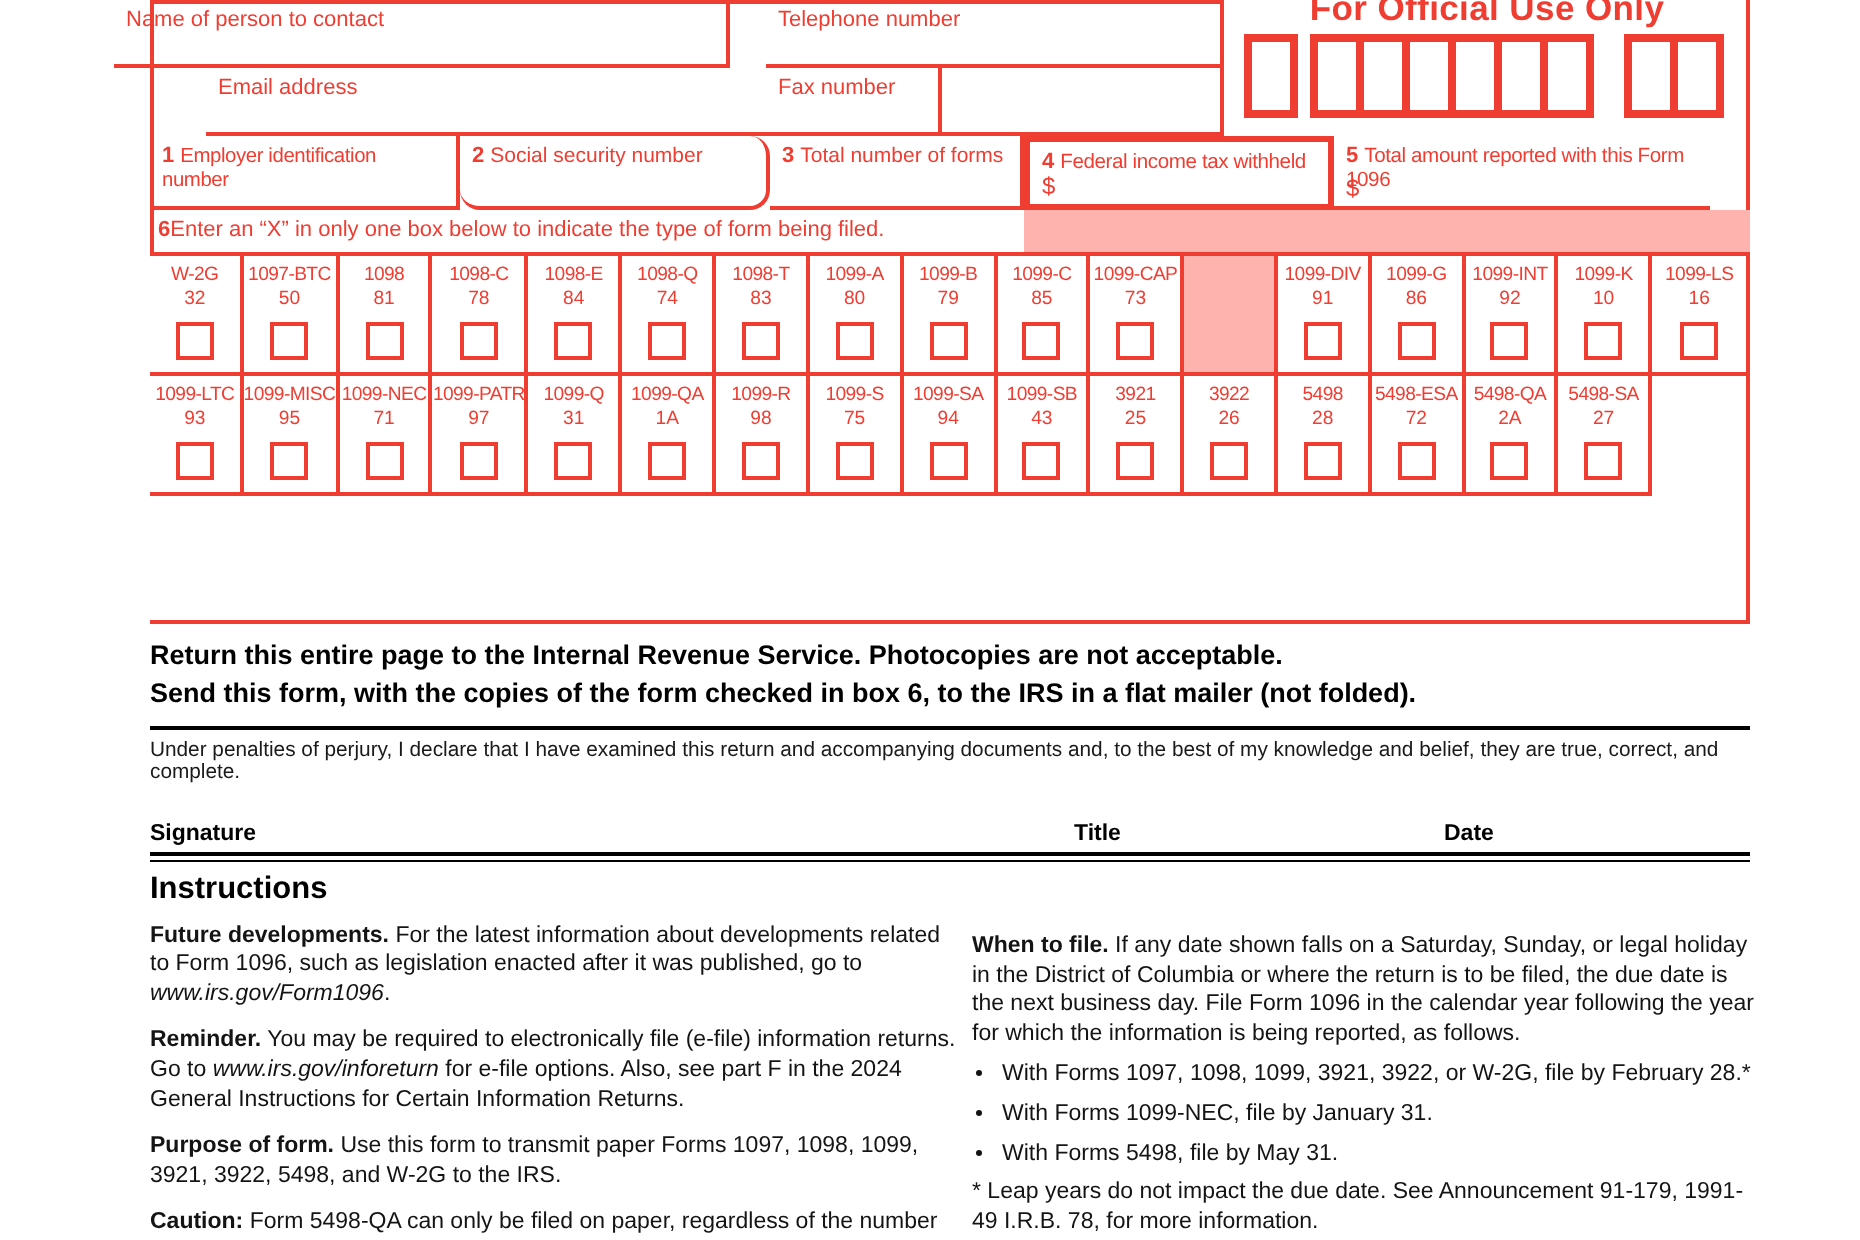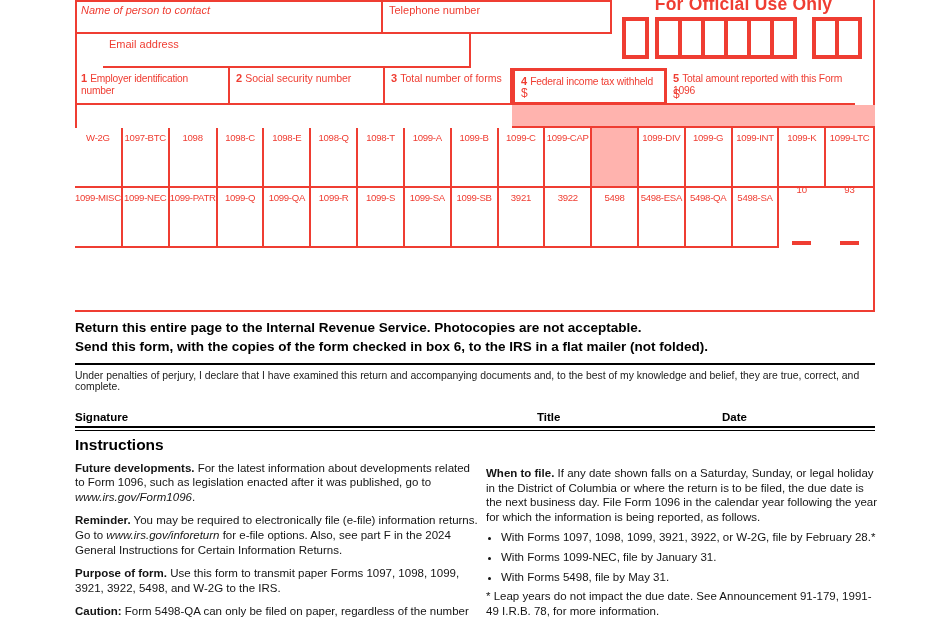--- a/index.html
+++ b/index.html
@@ -29,21 +29,21 @@
   .gap1 { width:6px; } .gap2 { width:15px; }
   
   #box6label { position:absolute; left:75px; top:105px; width:437px; height:23px;
     border-bottom:2px solid var(--red); color:var(--red); font-size:11px; padding:4px 4px; }
   #box6shade { position:absolute; left:512px; top:105px; width:363px; height:23px;
     background:var(--pink); border-bottom:2px solid var(--red); }
   
   #grid { position:absolute; left:75px; top:128px; width:798px;
     display:grid; grid-template-columns:repeat(17, 1fr); grid-template-rows:60px 60px 64px; }
   .gcell { border-right:2px solid var(--red); border-bottom:2px solid var(--red);
-    display:flex; flex-direction:column; align-items:center; padding-top:4px; background:#fff;gap:40px; }
+    display:flex; flex-direction:column; align-items:center; padding-top:4px; background:#fff; }
   .gcell:nth-child(17n) { border-right:none; }
   .gname { color:var(--red); font-size:9.6px; letter-spacing:-0.3px; white-space:nowrap; }
   .gcode { color:var(--red); font-size:9.6px; margin-top:1px; }
   .gcheck { width:19px; height:19px; border:2px solid var(--red); margin-top:6px; background:#fff; }
   .gcell.blank { background:var(--pink); }
   .gcell.spacer { grid-column:span 16; border-right:none; }
   
   .stmt { position:absolute; left:75px; color:#000; font-weight:bold; font-size:13.5px; line-height:19px; }
   #thickline1 { position:absolute; left:75px; top:363px; width:800px; border-top:2.5px solid #000; }
   #perjury { position:absolute; left:75px; top:370px; width:800px; color:#1a1a1a; font-size:10.4px; }
@@ -63,28 +63,31 @@
   .h2 { font-weight:bold; font-size:11px; margin:2px 0 7px 0; color:#15803d; }
 </style>
 </head>
 <body>
 
 <div id="page" style="--red: #ef3d32; --pink: #ffb3ae;">
 
   <div id="formbox"></div>
   <div class="topline"></div>
 
-  <div class="cell" style="left:75px; top:0; width:308px; height:34px;font-style:italic;">
+  <div class="cell" style="left:57px; top:0; width:308px; height:34px;">
     <span>Name of person to contact</span>
   </div>
   <div class="cell" style="left:383px; top:0; width:229px; height:34px;">
     <span>Telephone number</span>
   </div>
   <div class="cell" style="left:75px; top:34px; width:368px; height:34px;margin-left:28px;">
     <span>Email address</span>
+  </div>
+  <div class="cell" style="left:383px; top:34px; width:229px; height:34px;">
+    <span>Fax number</span>
   </div>
 
   <div id="official">
     <div class="title">For Official Use Only</div>
     <div class="comb">
       <div class="combcell"></div>
       <div class="gap1"></div>
       <div class="strip">
         <div class="combcell"></div>
           <div class="combcell"></div>
@@ -97,35 +100,38 @@
       <div class="strip">
         <div class="combcell"></div>
           <div class="combcell"></div>
       </div>
     </div>
   </div>
 
   <div class="cell" style="left:75px; top:68px; width:155px; height:37px;">
     <span class="bnum">1</span><span style="font-size:10.2px; letter-spacing:-0.2px;">Employer identification number</span>
   </div>
-  <div class="cell" style="left:230px; top:68px; width:155px; height:37px;">
+  <div class="cell" style="left:230px; top:68px; width:155px; height:37px;border-radius:10px;">
     <span class="bnum">2</span><span style="font-size:10.5px;">Social security number</span>
   </div>
   <div class="cell" style="left:385px; top:68px; width:127px; height:37px;">
     <span class="bnum">3</span><span style="font-size:10.5px;">Total number of forms</span>
   </div>
   <div class="cell" style="left:512px; top:68px; width:155px; height:37px; border:3px solid var(--red);">
     <span class="bnum">4</span><span style="font-size:10.3px; letter-spacing:-0.2px;">Federal income tax withheld</span>
     <span class="dollar">$</span>
   </div>
   <div class="cell" style="left:667px; top:68px; width:188px; height:37px; border-right:none;">
     <span class="bnum">5</span><span style="font-size:10.3px; letter-spacing:-0.2px;">Total amount reported with this Form 1096</span>
     <span class="dollar">$</span>
   </div>
 
+  <div id="box6label">
+    <span class="bnum" style="font-weight:bold;">6</span><span>Enter an “X” in only one box below to indicate the type of form being filed.</span>
+  </div>
   <div id="box6shade"></div>
 
   <div id="grid">
       <div class="gcell">
         <div class="gname">W-2G</div>
         <div class="gcode">32</div>
         <div class="gcheck"></div>
       </div>
       <div class="gcell">
         <div class="gname">1097-BTC</div>
@@ -189,20 +195,25 @@
         <div class="gcheck"></div>
       </div>
       <div class="gcell">
         <div class="gname">1099-INT</div>
         <div class="gcode">92</div>
         <div class="gcheck"></div>
       </div>
       <div class="gcell">
         <div class="gname">1099-K</div>
         <div class="gcode">10</div>
+        <div class="gcheck"></div>
+      </div>
+      <div class="gcell">
+        <div class="gname">1099-LS</div>
+        <div class="gcode">16</div>
         <div class="gcheck"></div>
       </div>
       <div class="gcell">
         <div class="gname">1099-LTC</div>
         <div class="gcode">93</div>
         <div class="gcheck"></div>
       </div>
       <div class="gcell">
         <div class="gname">1099-MISC</div>
         <div class="gcode">95</div>

